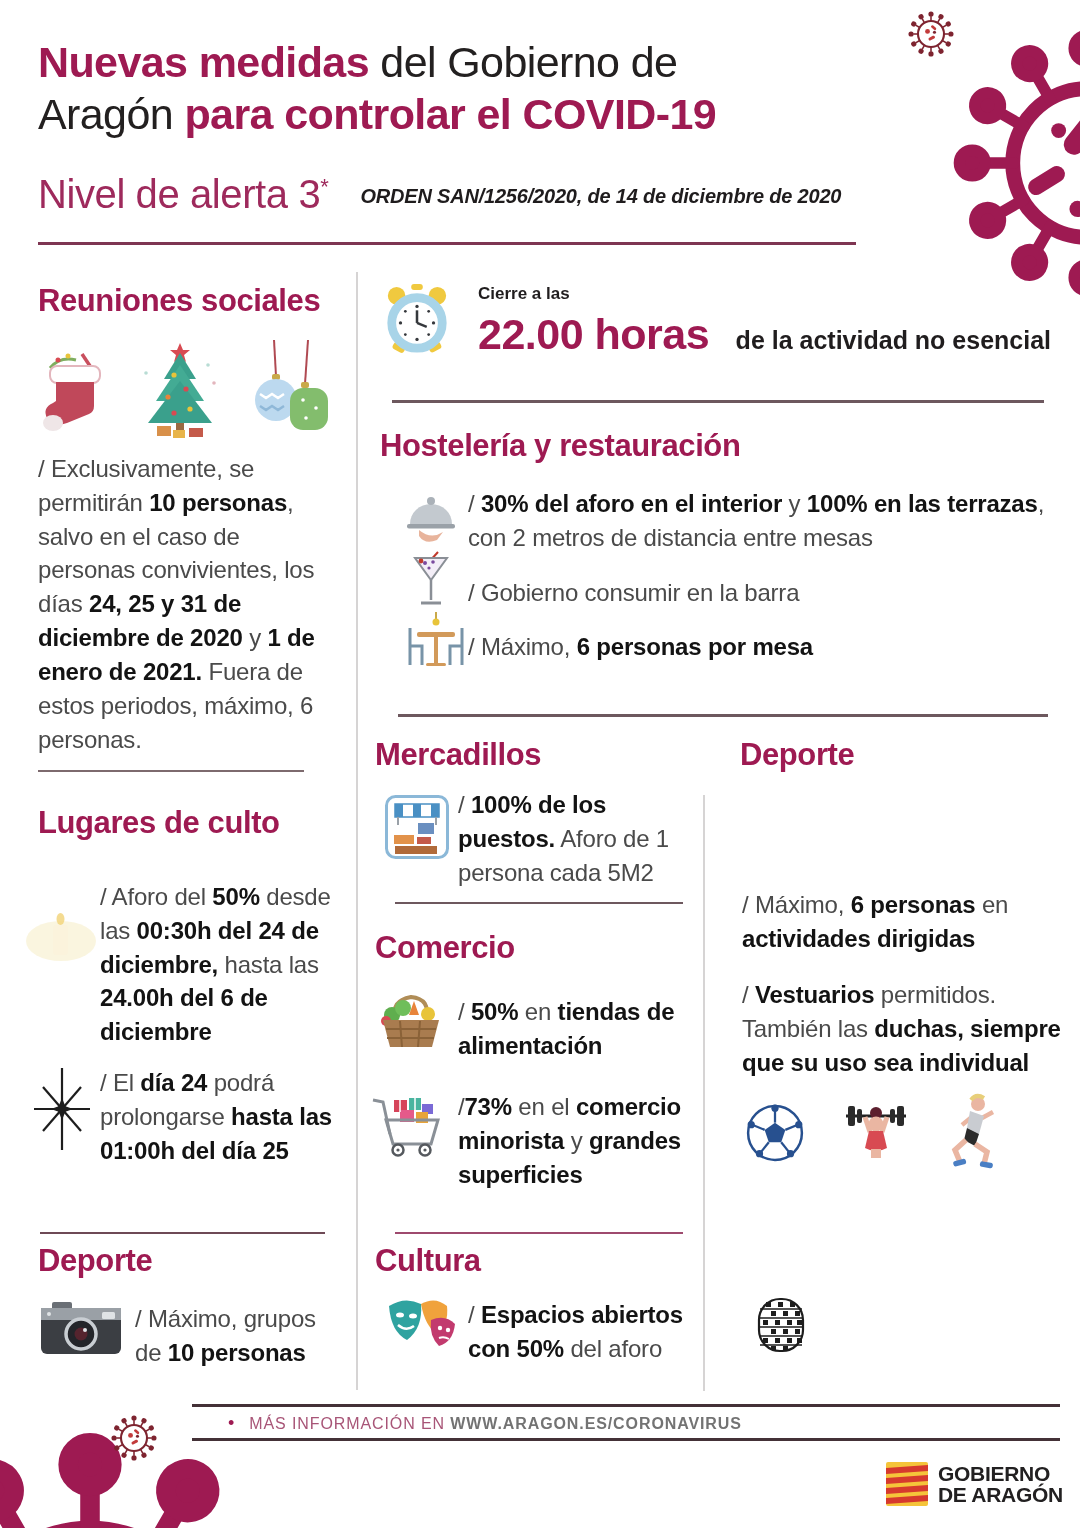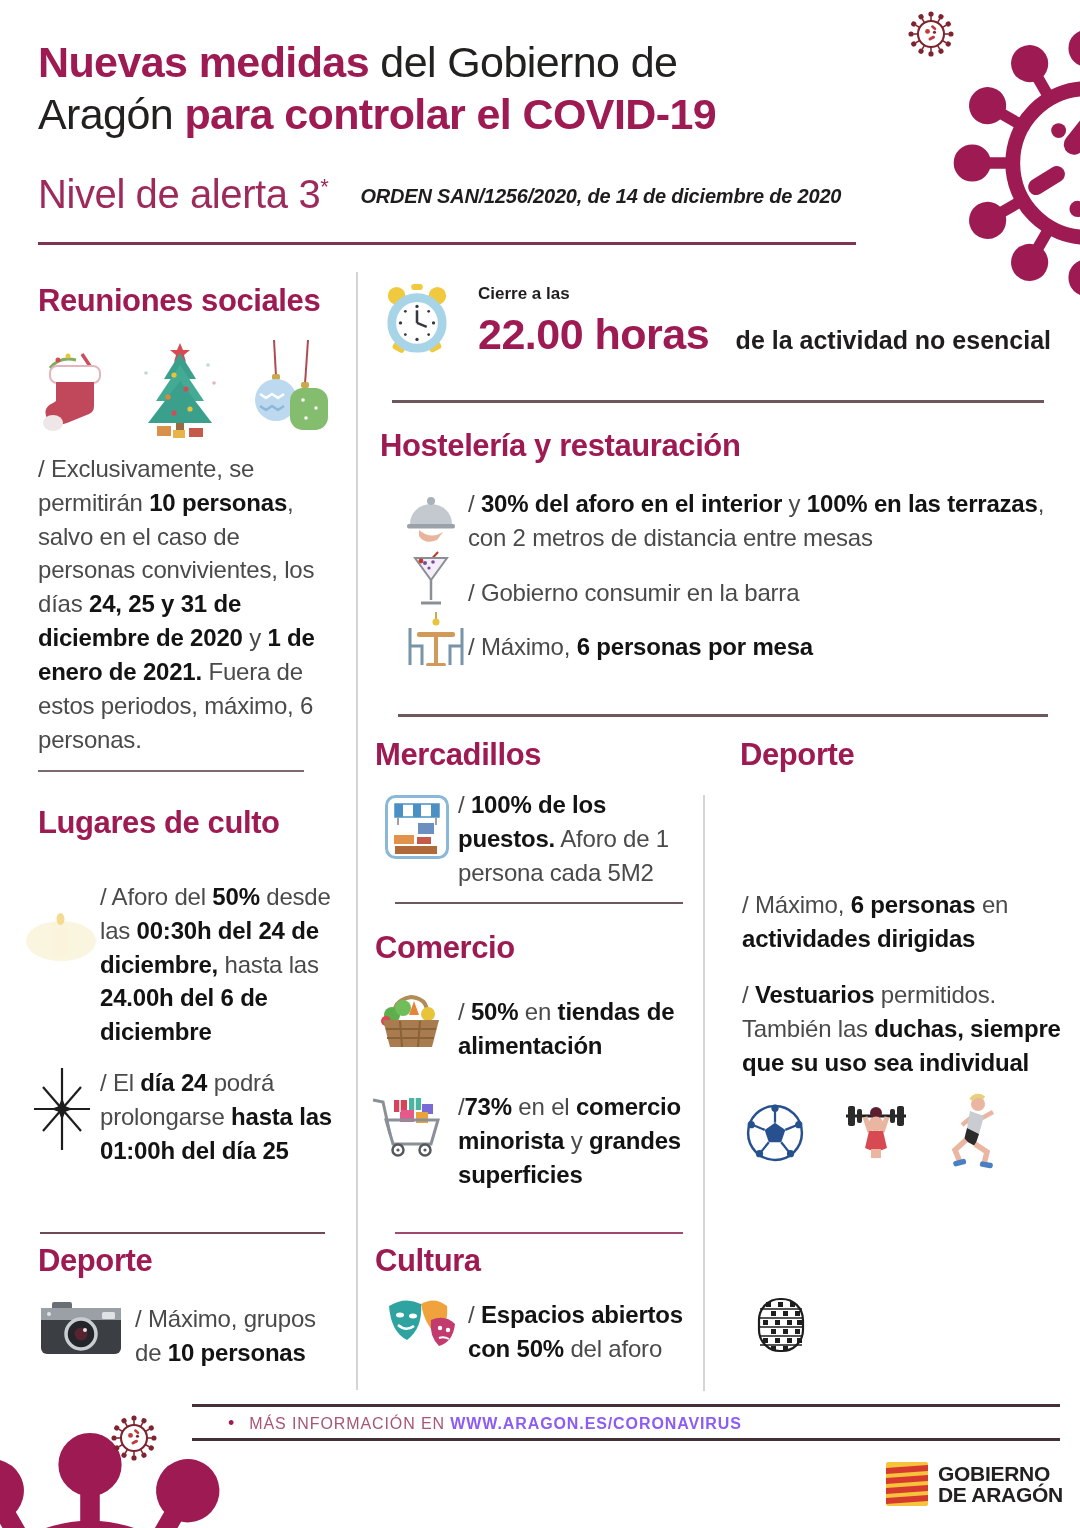--- a/index.html
+++ b/index.html
@@ -19,21 +19,21 @@
   .clock-l1 { font-size:17px; font-weight:800; color:#201d1e; }
   .clock-time { font-size:43px; font-weight:800; color:#9e1a52; letter-spacing:-0.5px; }
   .clock-l2 { font-size:25px; font-weight:800; color:#201d1e; }
 
   
   .rule { position:absolute; }
   .vline { position:absolute; width:2px; background:#d6d4d4; }
 
   
   .info { font-size:16px; letter-spacing:0.9px; color:#a85577; font-weight:500; }
-  .info b { color:#8b5cf6; font-weight:800; }
+  .info b { color:#737373; font-weight:800; }
   .info .dot { color:#9e1a52; margin-right:14px; font-size:18px; }
   .logo-text { font-size:21px; line-height:21px; font-weight:800; color:#222021; letter-spacing:-0.3px; }
 </style>
 </head>
 <body>
 
 <svg width="0" height="0" style="position:absolute" aria-hidden="true">
   <defs>
     <g id="vb-spike">
         <line x1="100" y1="46" x2="100" y2="22" stroke-linecap="round"></line>

